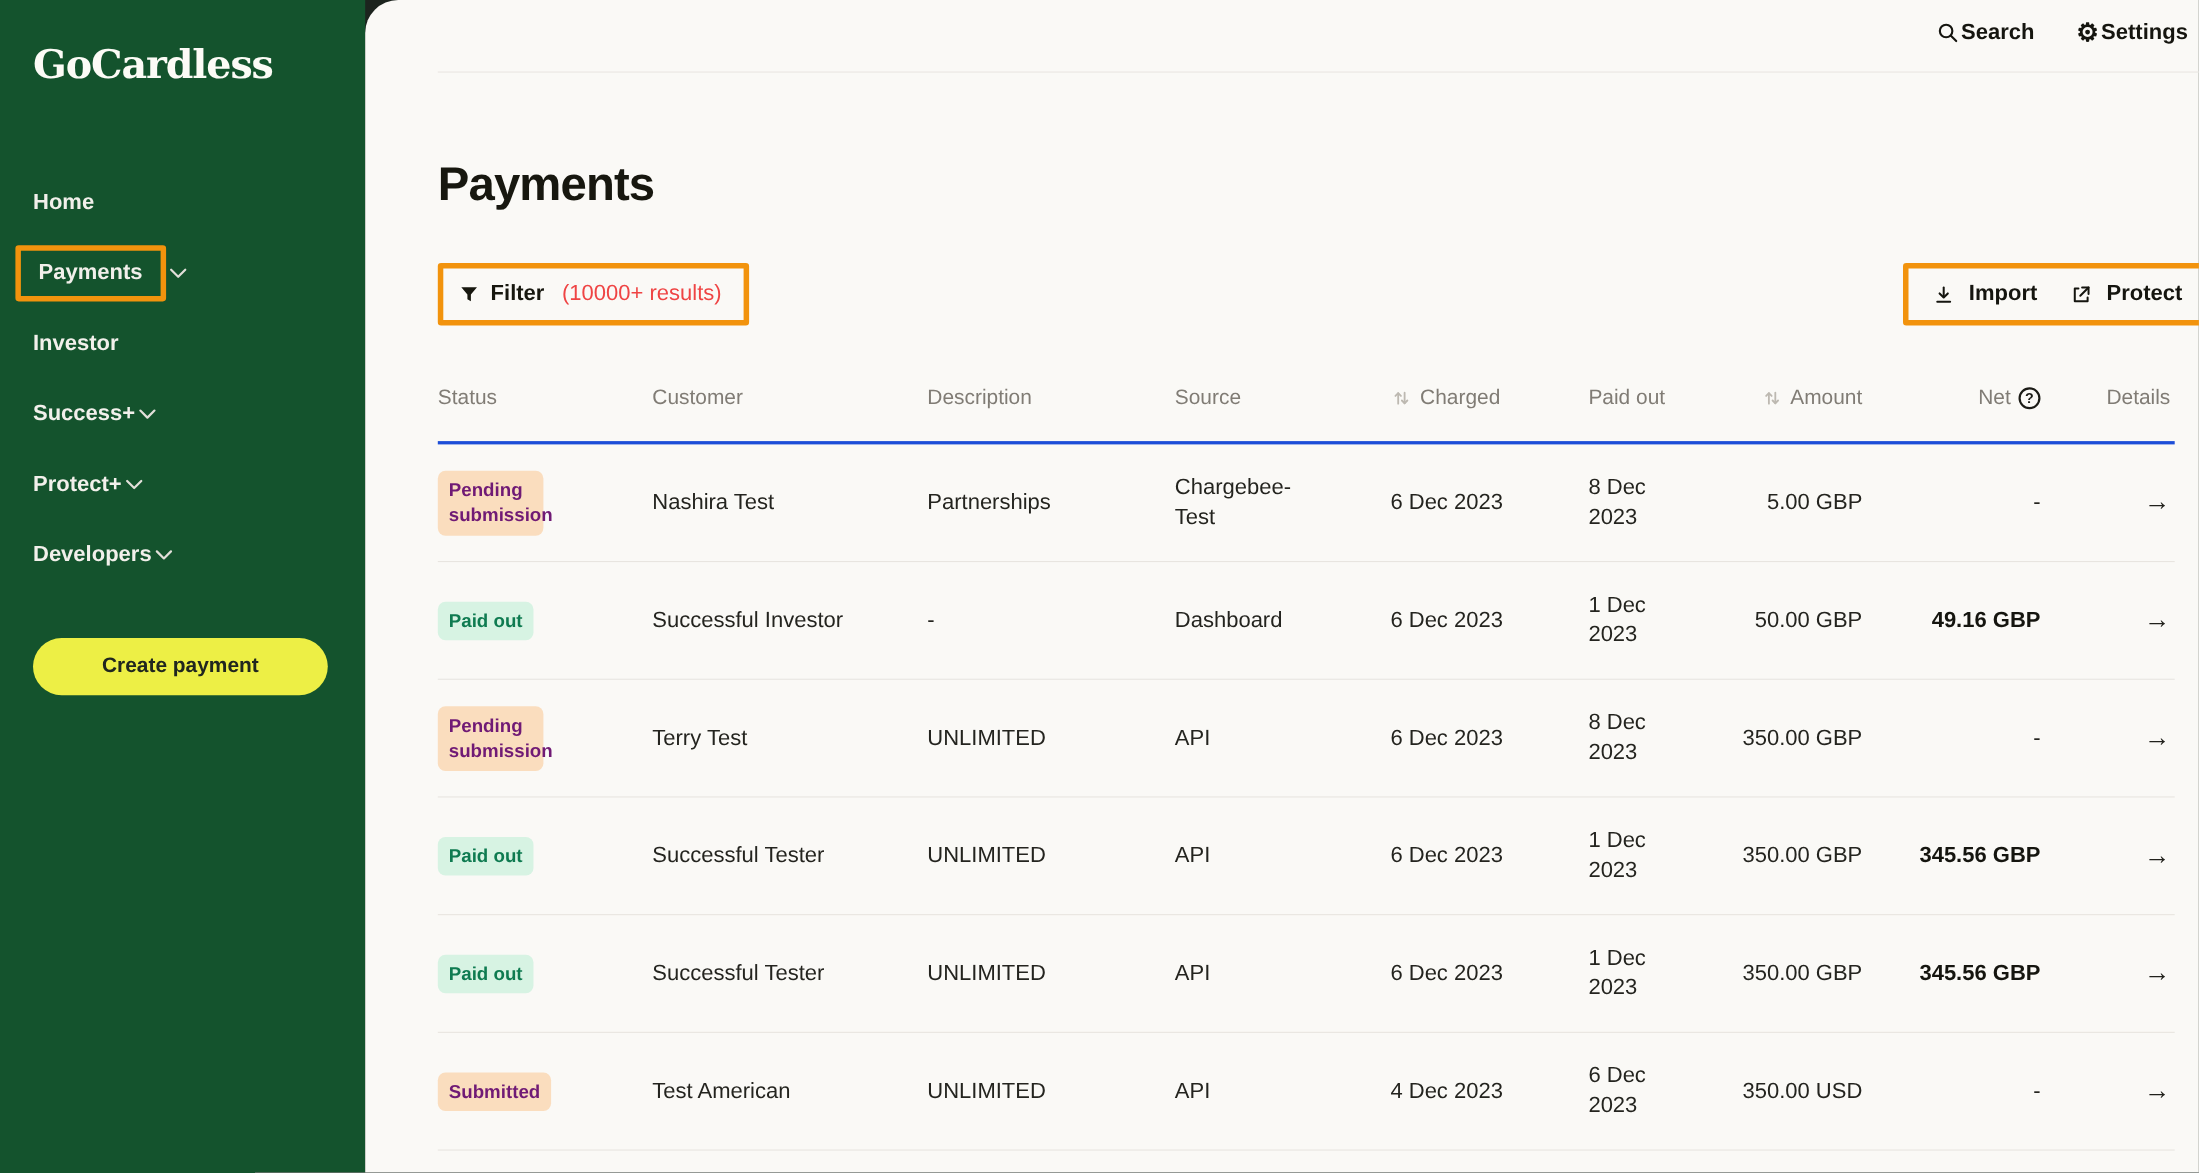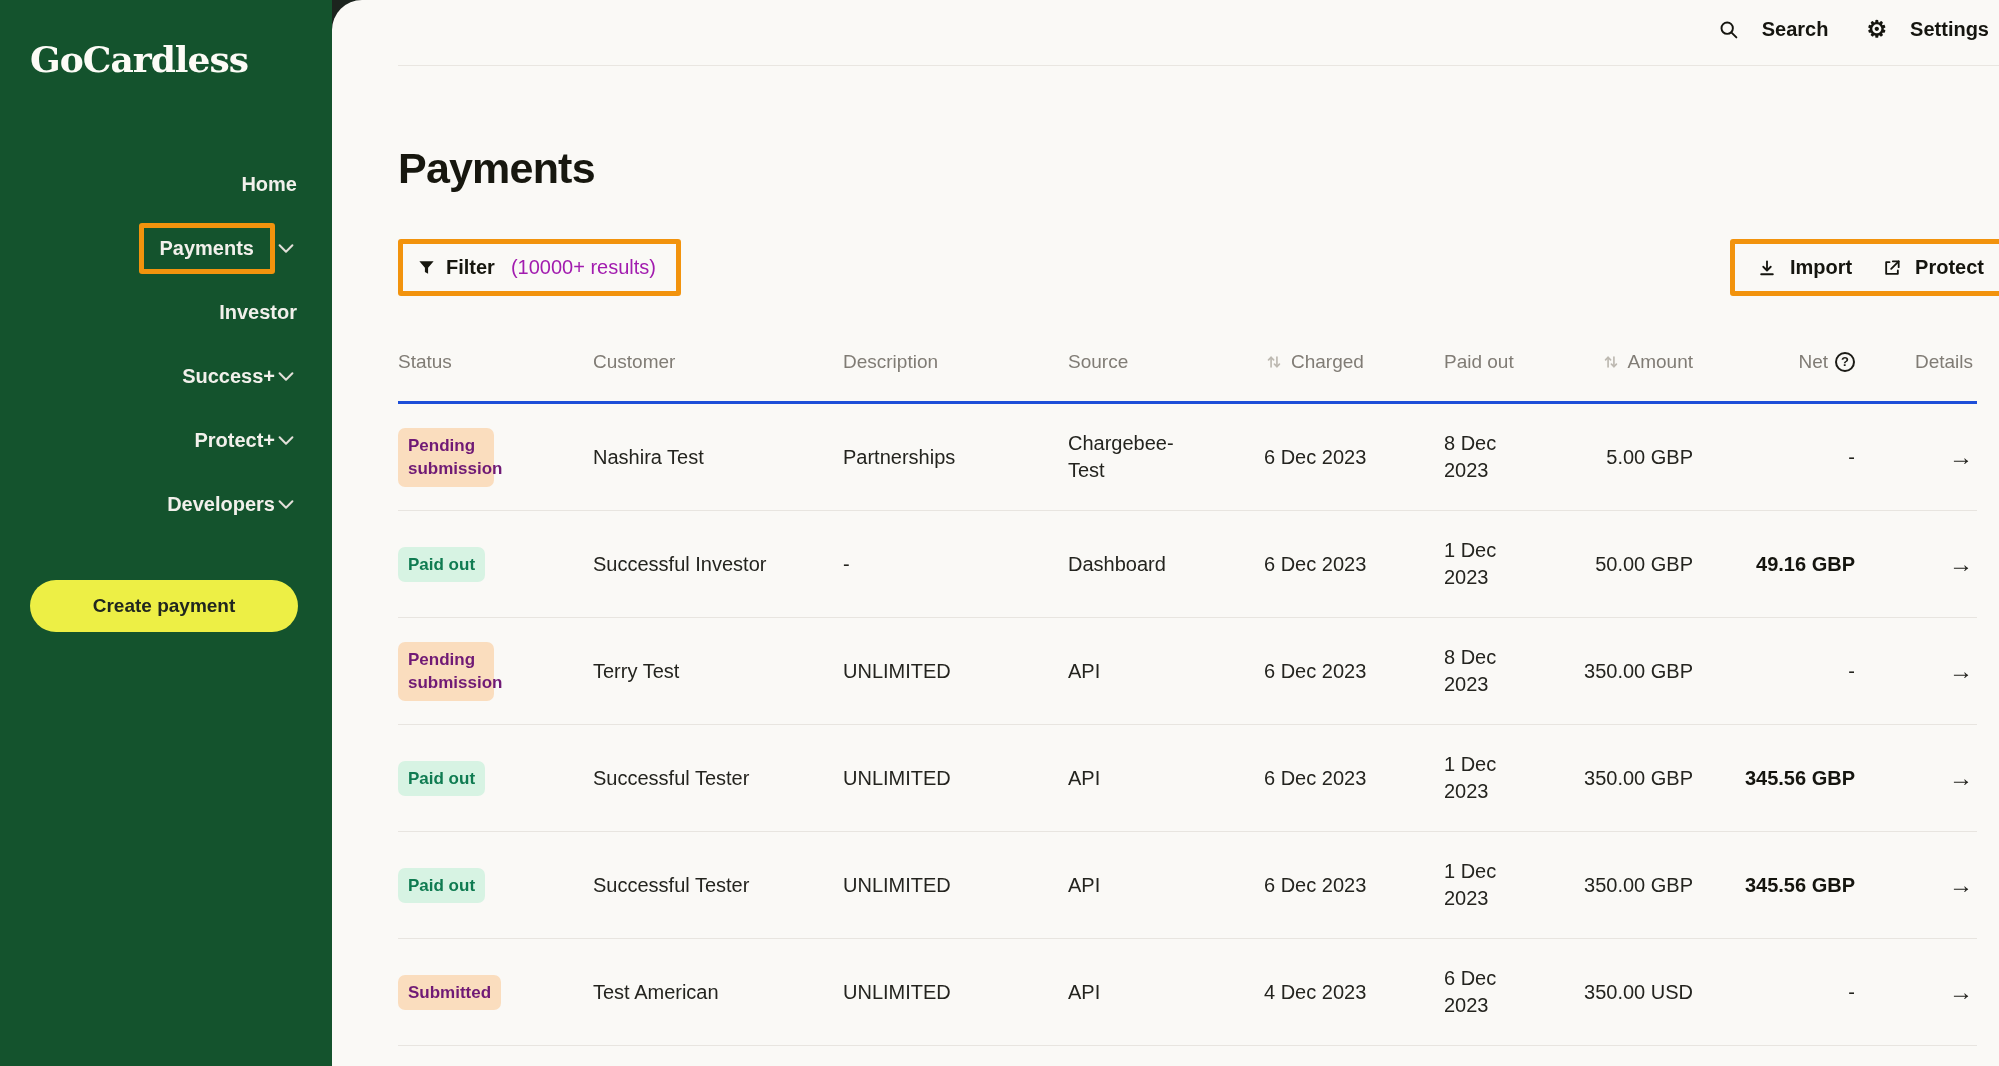--- a/index.html
+++ b/index.html
@@ -16,21 +16,21 @@
     background: #14532d; color: #F2F0EB;
   }
   .logo {
     padding: 38px 0 0 30px;
     font-family: "DejaVu Serif", serif;
     font-weight: 700; font-size: 36px; color: #FCFBF6;
     letter-spacing: -1px;
   }
   .nav { margin-top: 72px; }
   .nav-item {
-    height: 64px; display: flex; align-items: center; justify-content: flex-end;
+    height: 64px; display: flex; align-items: center; justify-content: flex-start;
     padding: 0 35px 0 30px; font-size: 20px; font-weight: 600; color: #F2F0EB;
     cursor: pointer;
   }
   .annot { border: 5px solid #F2930D; border-radius: 3px; }
   .nav-annot { margin-left: -16px; padding: 9px 16px; display: inline-block; }
   .create-btn {
     display: flex; align-items: center; justify-content: center;
     margin: 44px 30px 0 30px; width: 268px; height: 52px;
     background: #EDEF45; color: #20261F; border: none; border-radius: 28px;
     font-family: "Liberation Sans", sans-serif; font-size: 19px; font-weight: 700;
@@ -43,39 +43,39 @@
   }
   .topbar {
     height: 66px; display: flex; align-items: center; justify-content: flex-end;
     gap: 38px; padding: 0 10px 8px 0; position: relative;
   }
   .topbar::after {
     content: ""; position: absolute; left: 66px; right: 0; bottom: 0;
     height: 1px; background: #E9E6E1;
   }
   .topbar-item {
-    display: flex; align-items: center; gap: 23px;
+    display: flex; align-items: center; gap: 2px;
     font-size: 20px; font-weight: 700; color: #15150F;
     background: none; border: none; font-family: inherit; cursor: pointer;
   }
   .gear-glyph { font-size: 23px; line-height: 1; color: #15150F; }
   .content { padding: 0 22px 0 66px; }
   h1.page-title {
     margin-top: 78px; font-size: 43px; font-weight: 700; color: #17170F;
     letter-spacing: -0.8px; line-height: 1.15;
   }
   
   .toolbar { margin-top: 46px; display: flex; align-items: center; justify-content: space-between; }
   .filter-btn {
     display: flex; align-items: center; gap: 10px;
     padding: 12px 20px 12px 14px; background: none; border: none;
     font-family: inherit; font-size: 20px; color: #17170F; cursor: pointer;
   }
   .filter-label { font-weight: 700; }
-  .filter-results { font-weight: 400; color: #a21caf; margin-left: 6px; }
+  .filter-results { font-weight: 400; color: #ef4444; margin-left: 6px; }
   .io-box { display: flex; align-items: center; gap: 30px; padding: 12px 22px; margin-right: -34px; }
   .io-btn {
     display: flex; align-items: center; gap: 13px; background: none; border: none;
     font-family: inherit; font-size: 20px; font-weight: 700; color: #15150F; cursor: pointer;
   }
   
   .table { margin-top: 26px; }
   .thead, .trow {
     display: grid;
     grid-template-columns: 195px 250px 225px 190px 150px 140px 155px 160px 114px;

